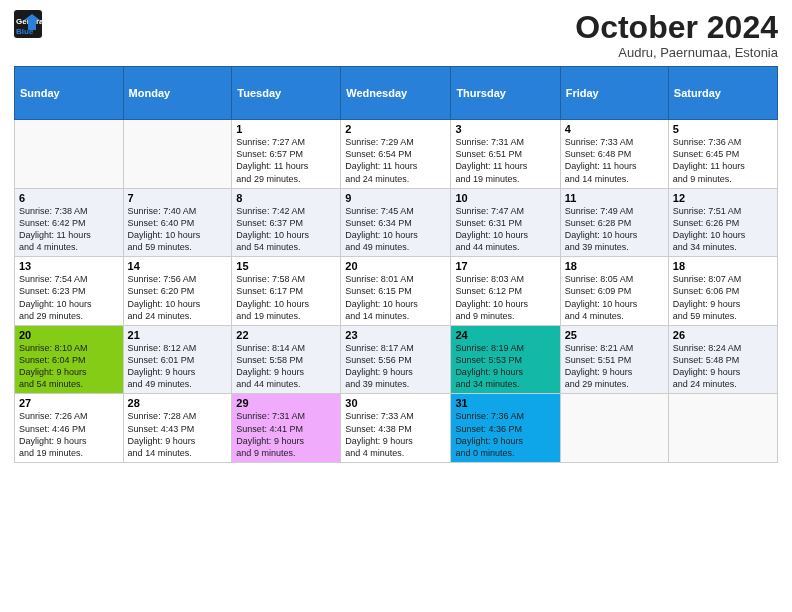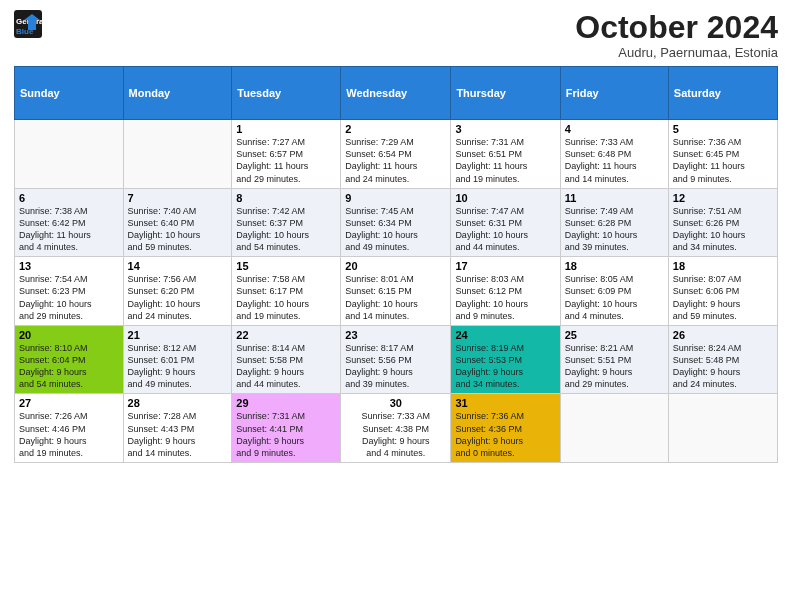--- a/index.html
+++ b/index.html
@@ -335,28 +335,28 @@
 Daylight: 9 hours
 and 14 minutes.</div>
           </td>
           <td style="background: #f0abfc;">
             <span class="day-num">29</span>
             <div class="day-info" style="white-space: pre-line;">Sunrise: 7:31 AM
 Sunset: 4:41 PM
 Daylight: 9 hours
 and 9 minutes.</div>
           </td>
-          <td style="background: rgb(255, 255, 255); text-align: center;">
+          <td style="background: rgb(255, 255, 255);">
             <span class="day-num">30</span>
             <div class="day-info" style="white-space: pre-line;">Sunrise: 7:33 AM
 Sunset: 4:38 PM
 Daylight: 9 hours
 and 4 minutes.</div>
           </td>
-          <td style="background: #eab308;">
+          <td style="background: #0ea5e9;">
             <span class="day-num">31</span>
             <div class="day-info" style="white-space: pre-line;">Sunrise: 7:36 AM
 Sunset: 4:36 PM
 Daylight: 9 hours
 and 0 minutes.</div>
           </td>
           <td class="empty" style="background: rgb(249, 249, 249);"></td>
           <td class="empty" style="background: rgb(249, 249, 249);"></td>
         </tr>
       </tbody>

